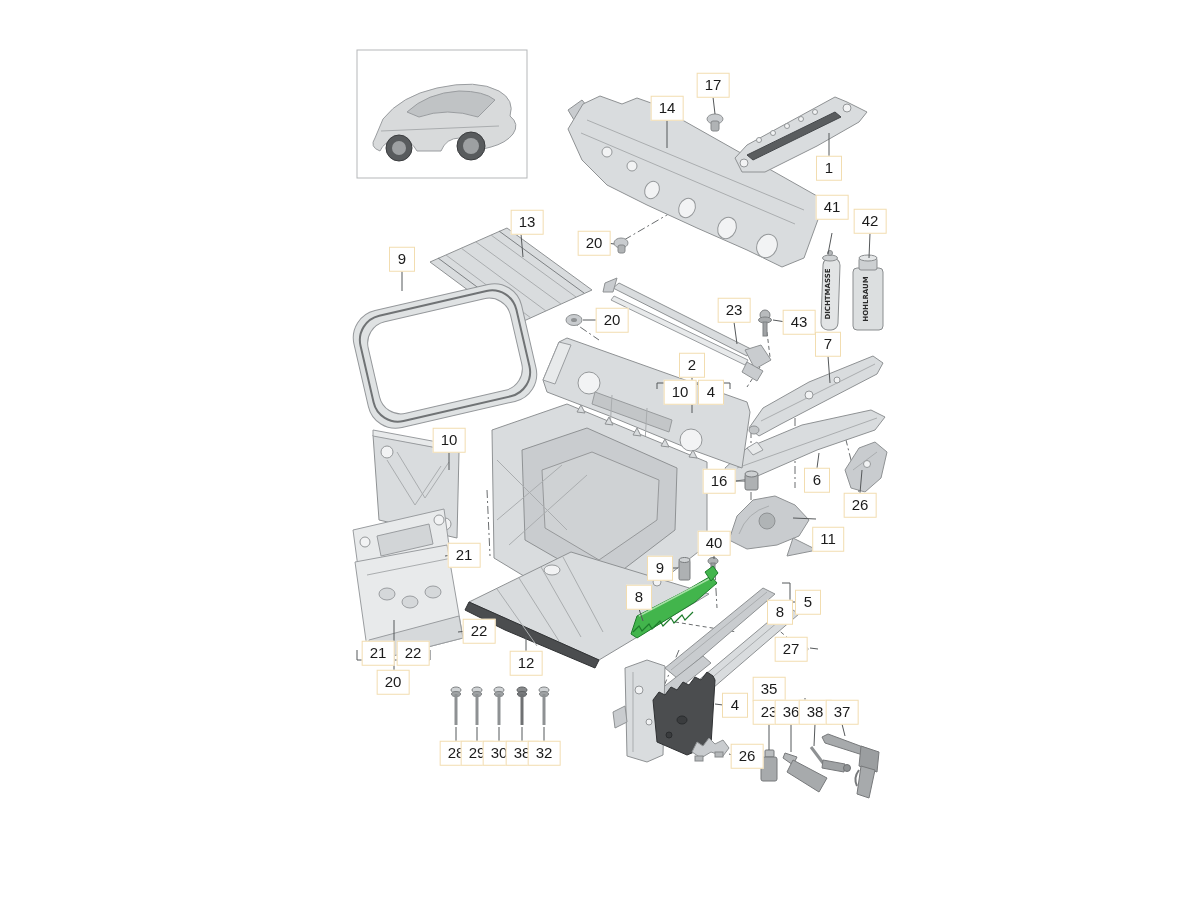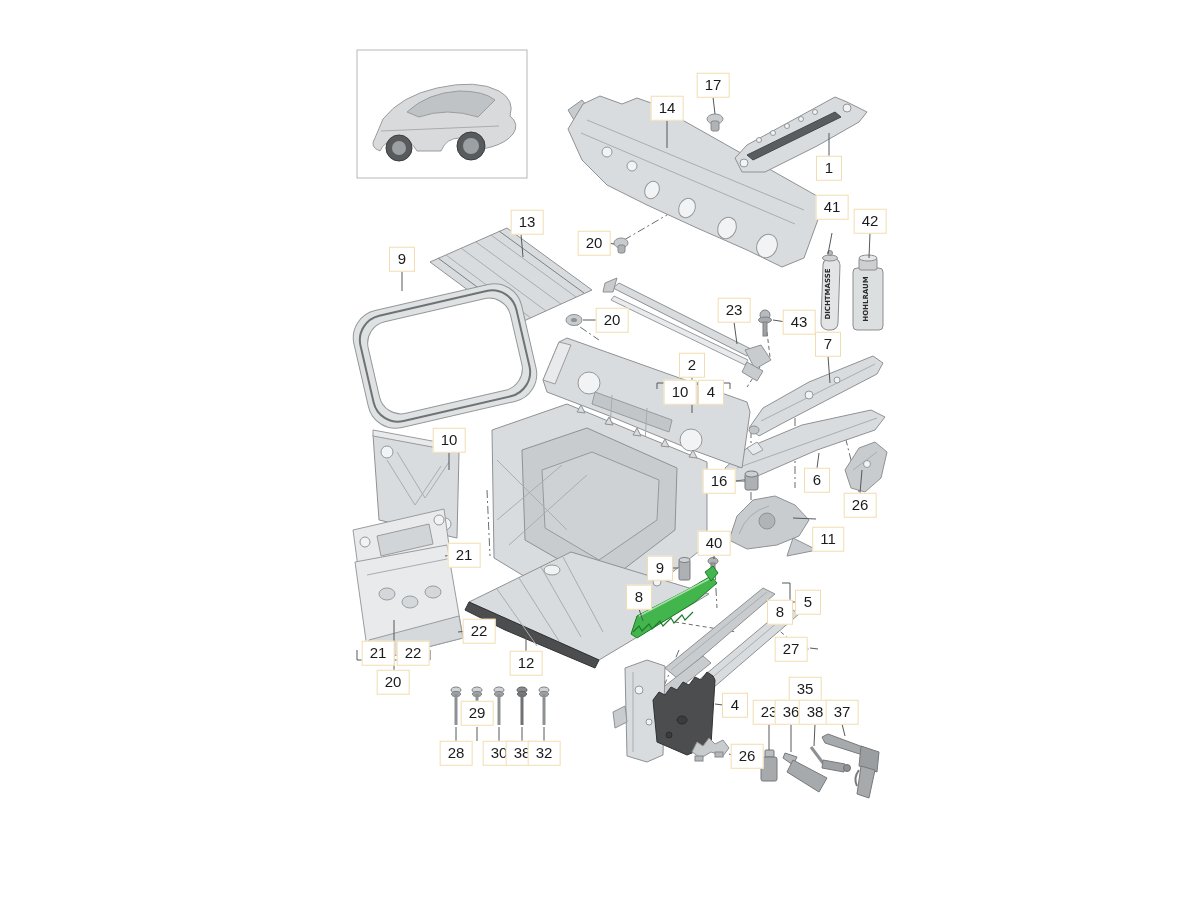--- a/index.html
+++ b/index.html
@@ -400,24 +400,24 @@
   <div class="co" style="left:733px;top:612px">8</div>
   <div class="co" style="left:761px;top:602px">5</div>
   <div class="co" style="left:744px;top:649px">27</div>
   <div class="co" style="left:432px;top:631px">22</div>
   <div class="co" style="left:479px;top:663px">12</div>
   <div class="co" style="left:331px;top:653px">21</div>
   <div class="co" style="left:366px;top:653px">22</div>
   <div class="co" style="left:346px;top:682px">20</div>
   <div class="co" style="left:688px;top:705px">4</div>
   <div class="co" style="left:700px;top:756px">26</div>
-  <div class="co" style="left:758px;top:689px">35</div>
+  <div class="co" style="left:722px;top:689px">35</div>
   <div class="co" style="left:722px;top:712px">23</div>
   <div class="co" style="left:744px;top:712px">36</div>
   <div class="co" style="left:768px;top:712px">38</div>
   <div class="co" style="left:795px;top:712px">37</div>
   <div class="co" style="left:409px;top:753px">28</div>
-  <div class="co" style="left:430px;top:713px">29</div>
+  <div class="co" style="left:430px;top:753px">29</div>
   <div class="co" style="left:452px;top:753px">30</div>
   <div class="co" style="left:475px;top:753px">38</div>
   <div class="co" style="left:497px;top:753px">32</div>
 </div>
 </div>
 
 </body></html>

